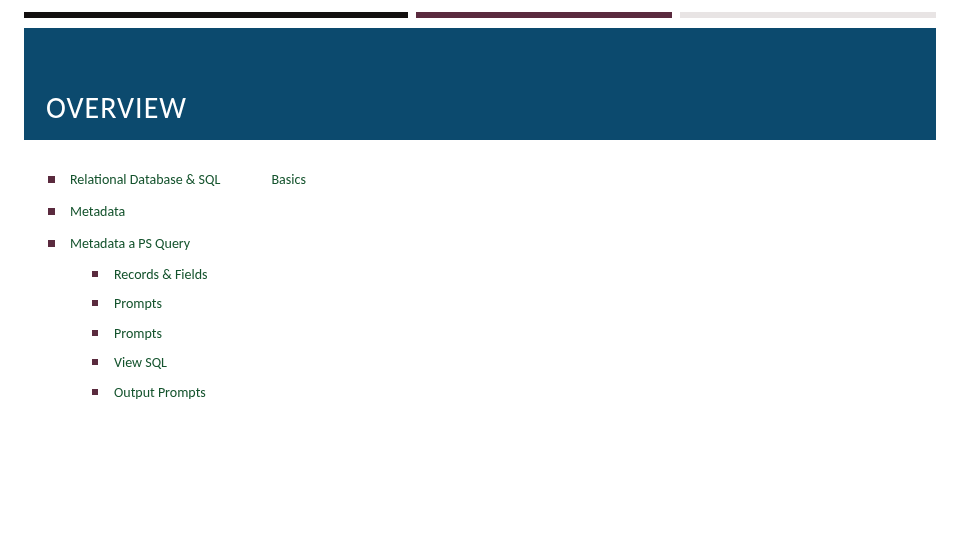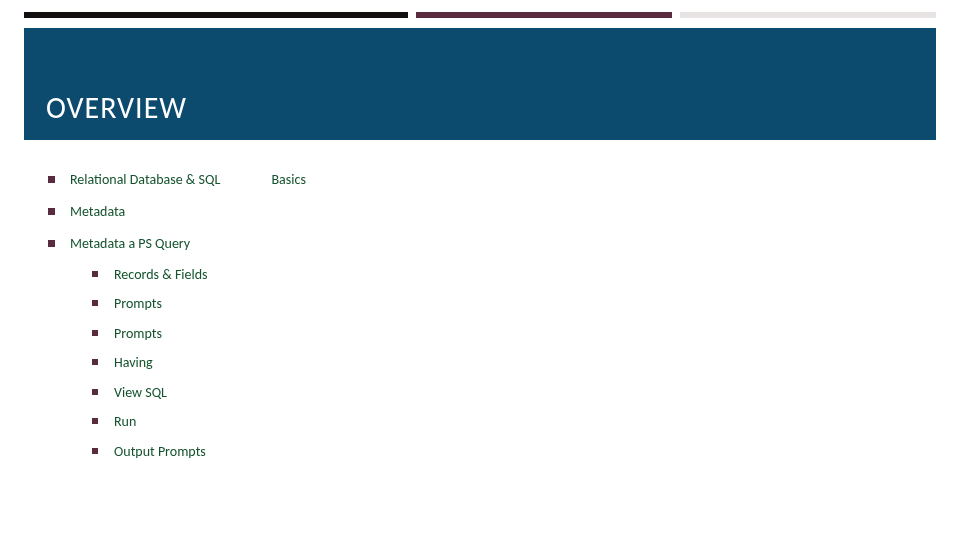--- a/index.html
+++ b/index.html
@@ -102,20 +102,18 @@
     </li>
     <li>
       <span>Metadata</span>
     </li>
     <li>
       <span>Metadata a PS Query</span>
       <ul class="sub">
         <li><span>Records &amp; Fields</span></li>
         <li><span>Prompts</span></li>
         <li><span>Prompts</span></li>
-        <li><span>Having</span></li>
         <li><span>View SQL</span></li>
-        <li><span>Run</span></li>
         <li><span>Output Prompts</span></li>
       </ul>
     </li>
   </ul>
 </div>
 
 </body></html>

